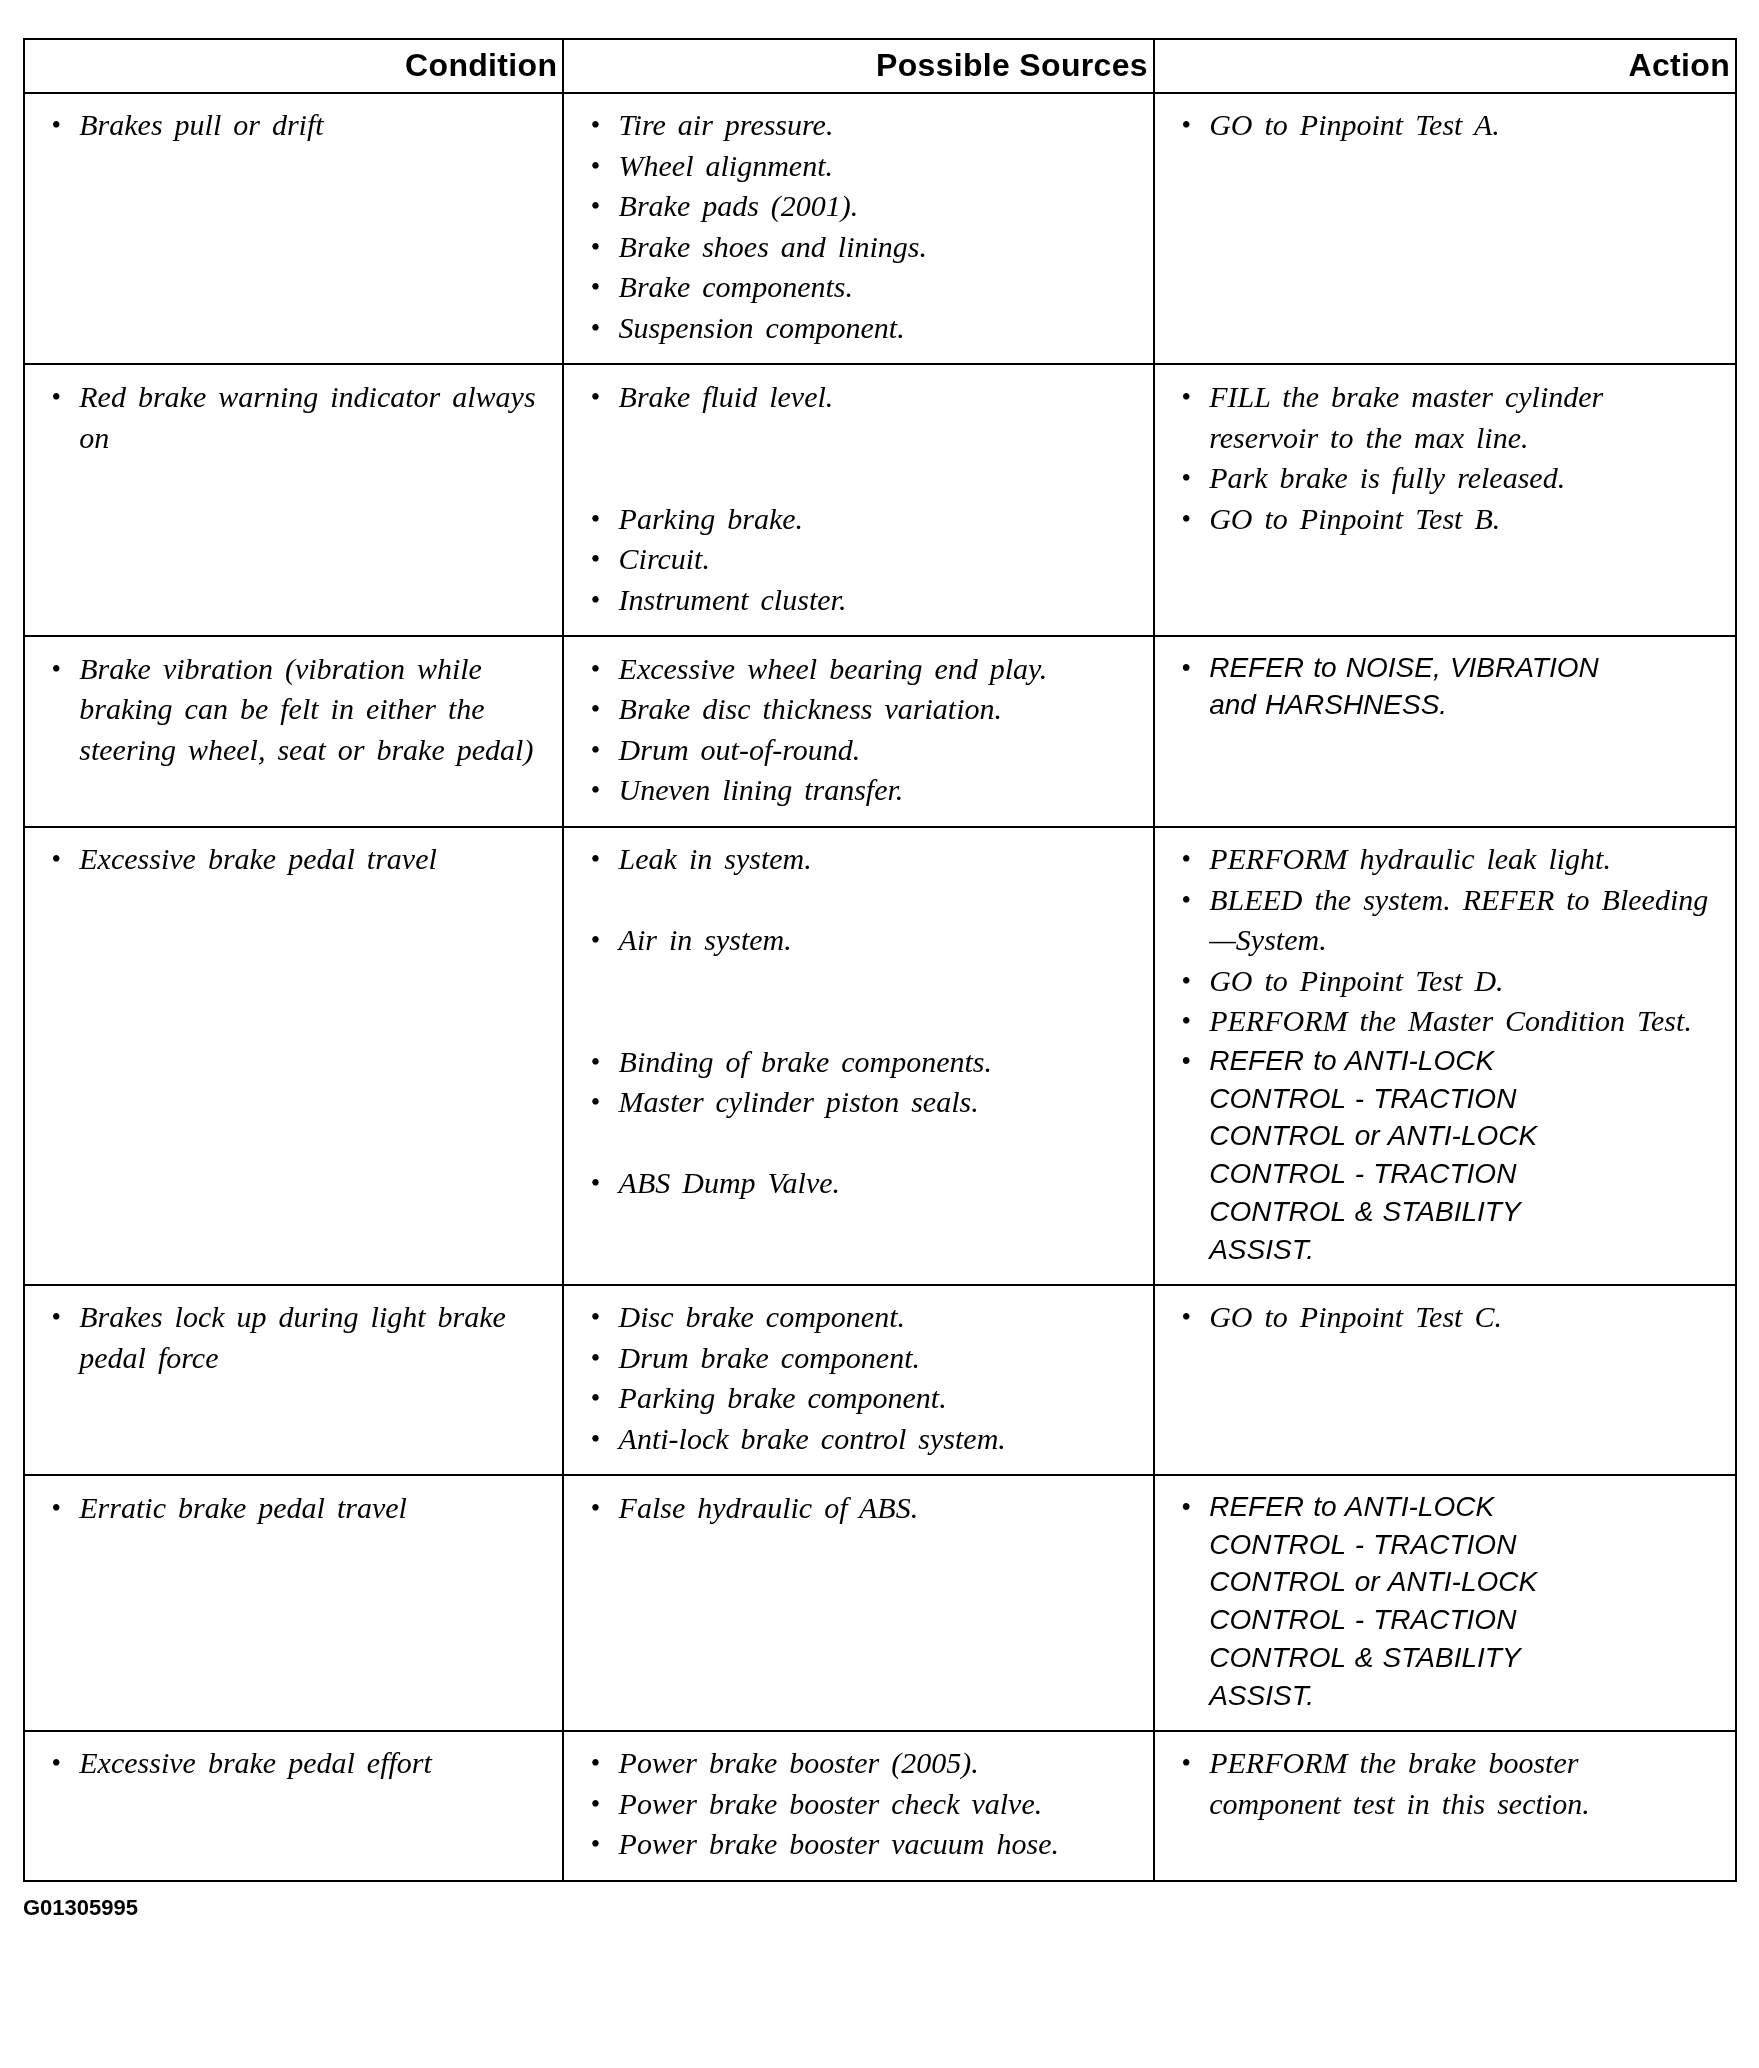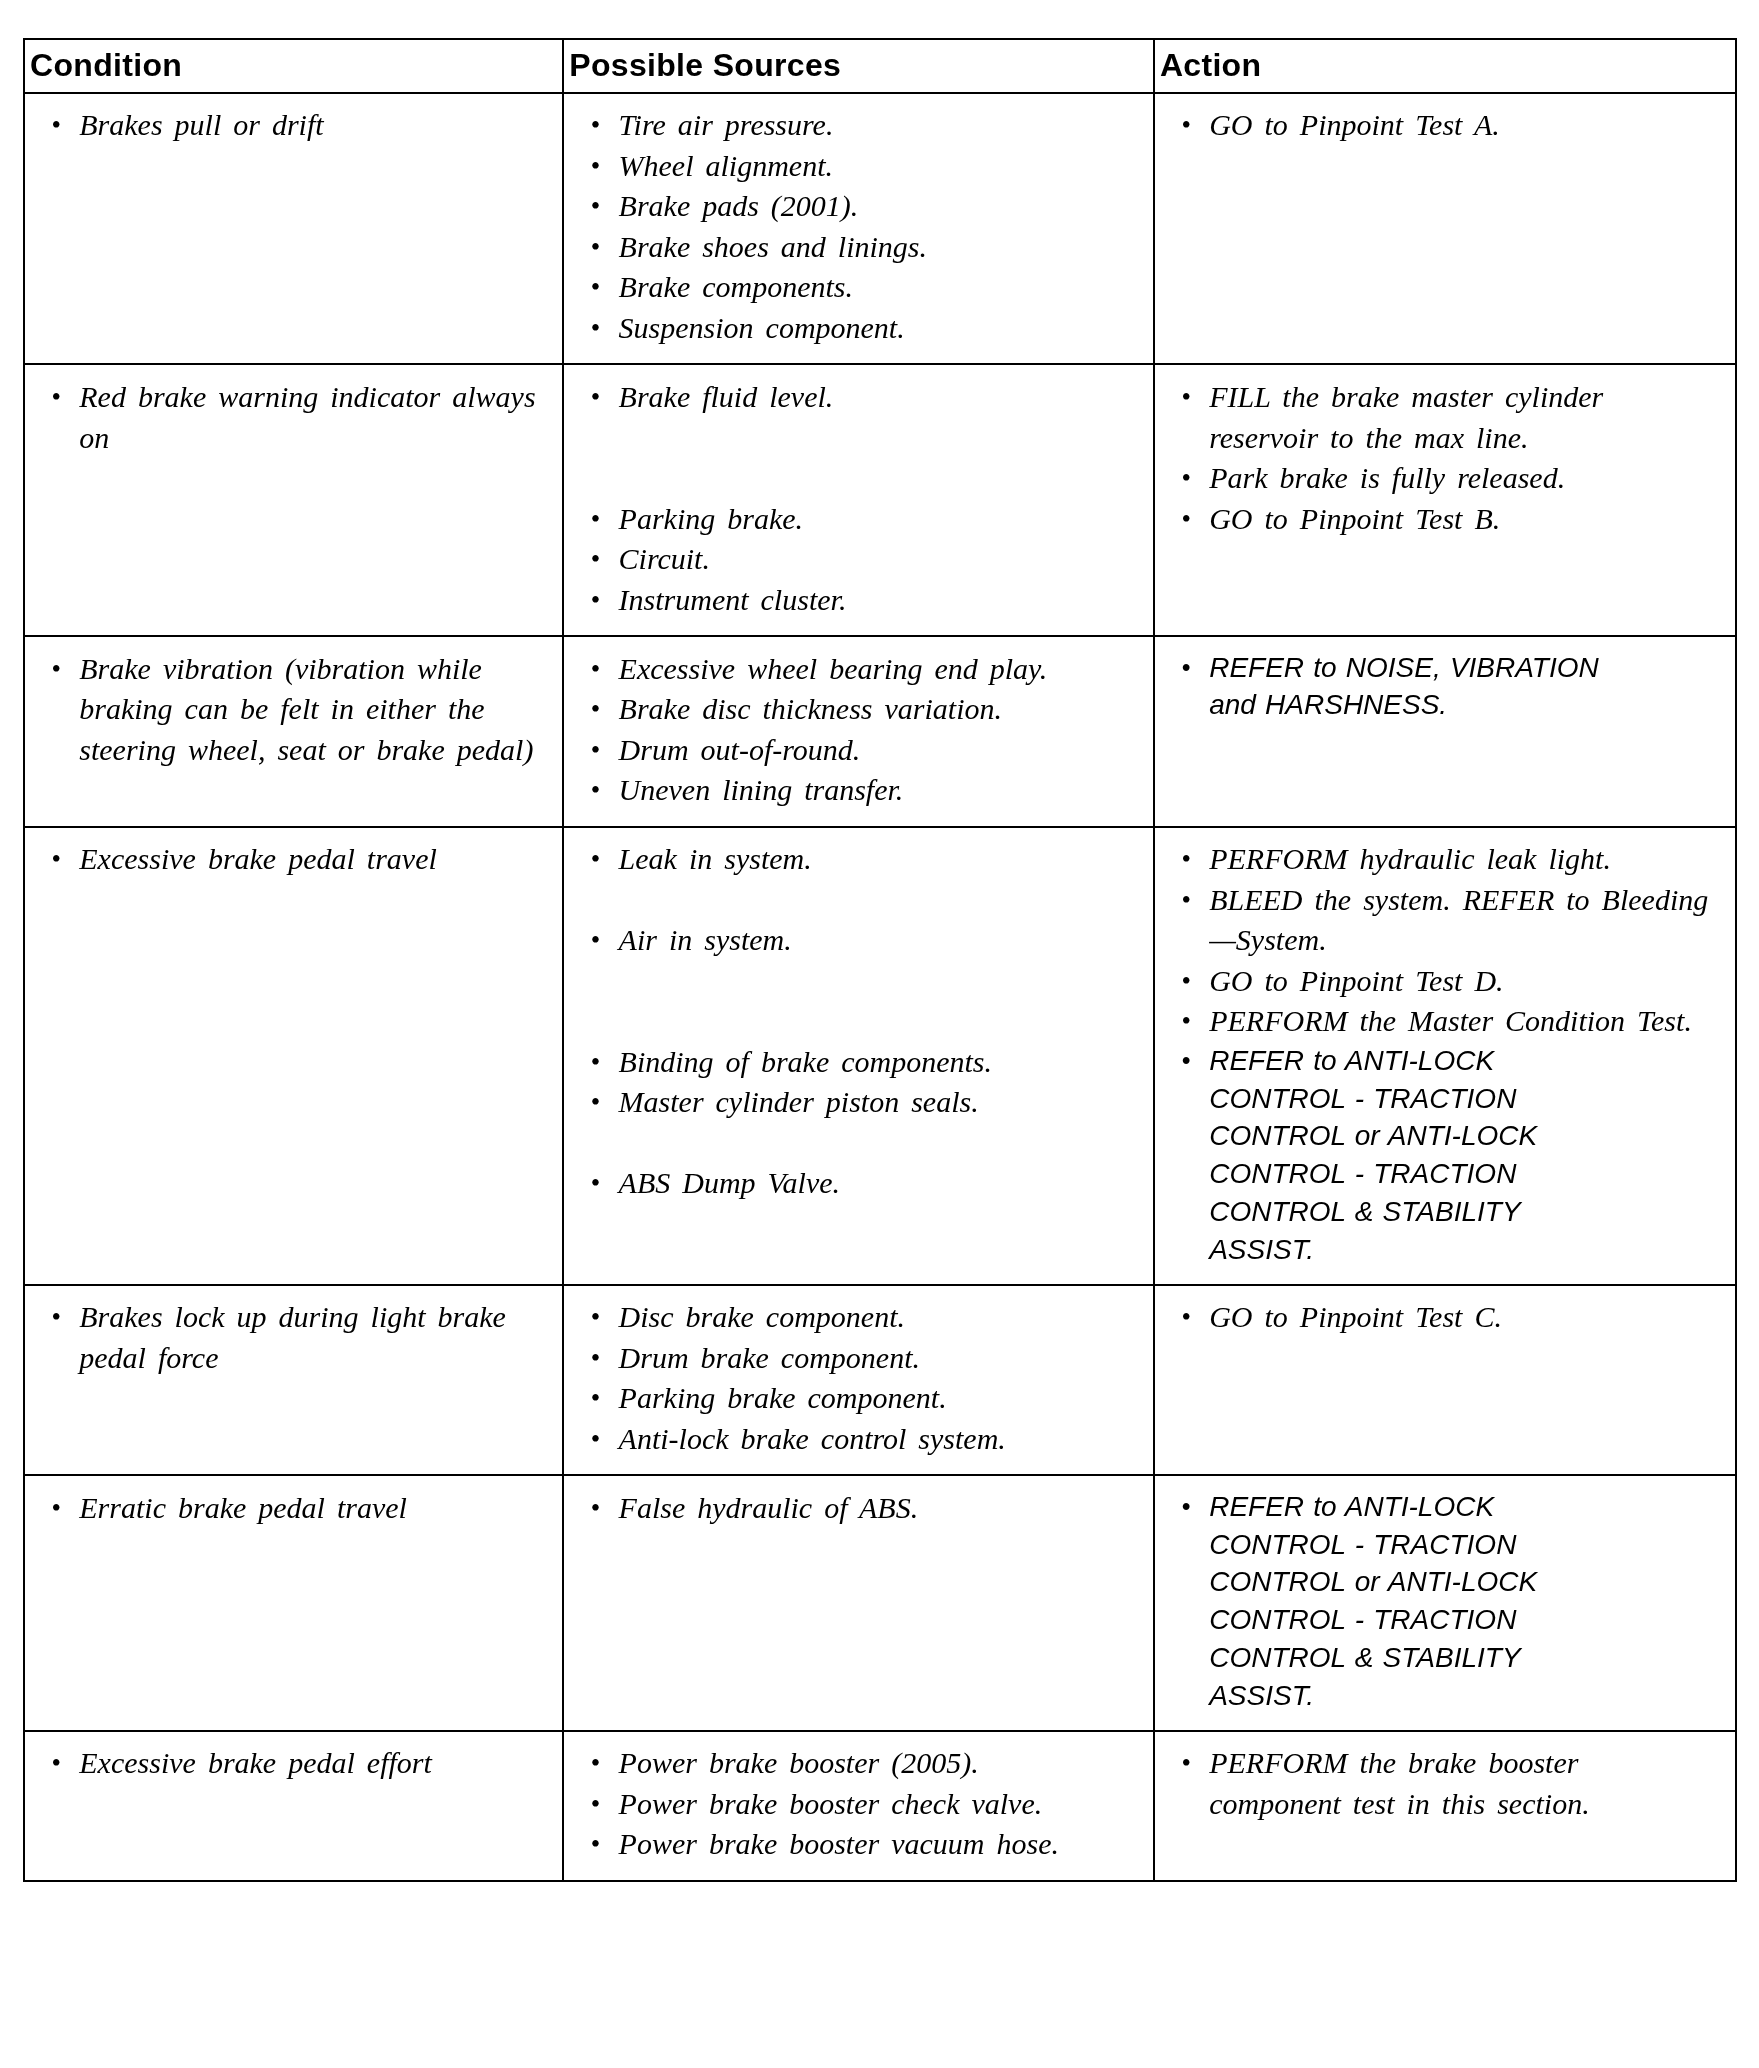--- a/index.html
+++ b/index.html
@@ -21,21 +21,21 @@
     border: 2.5px solid #000;
     vertical-align: top;
   }
   col.c-cond   { width: 31.5%; }
   col.c-source { width: 34.5%; }
   col.c-action { width: 34%; }
   th.hdr {
     font-family: "Liberation Sans", "DejaVu Sans", sans-serif;
     font-weight: bold;
     font-size: 32px;
-    text-align: left;
+    text-align: right;
     padding: 6.6px 5px 8.3px 5px;
     letter-spacing: 0.01em;
   }
   td.cell {
     padding: 11.6px 15px 15px 8.3px;
     font-size: 30px;
     line-height: 1.35;
   }
   .item {
     display: flex;
@@ -324,14 +324,15 @@
           </td>
           <td class="cell">
             <div class="item">
               <span class="bullet">•</span>
               <span class="text">PERFORM the brake booster component test in this section.</span>
             </div>
           </td>
         </tr>
       </tbody>
   </table>
+  <div class="figure-id">G01305995</div>
 </div>
 
 
 </body></html>

